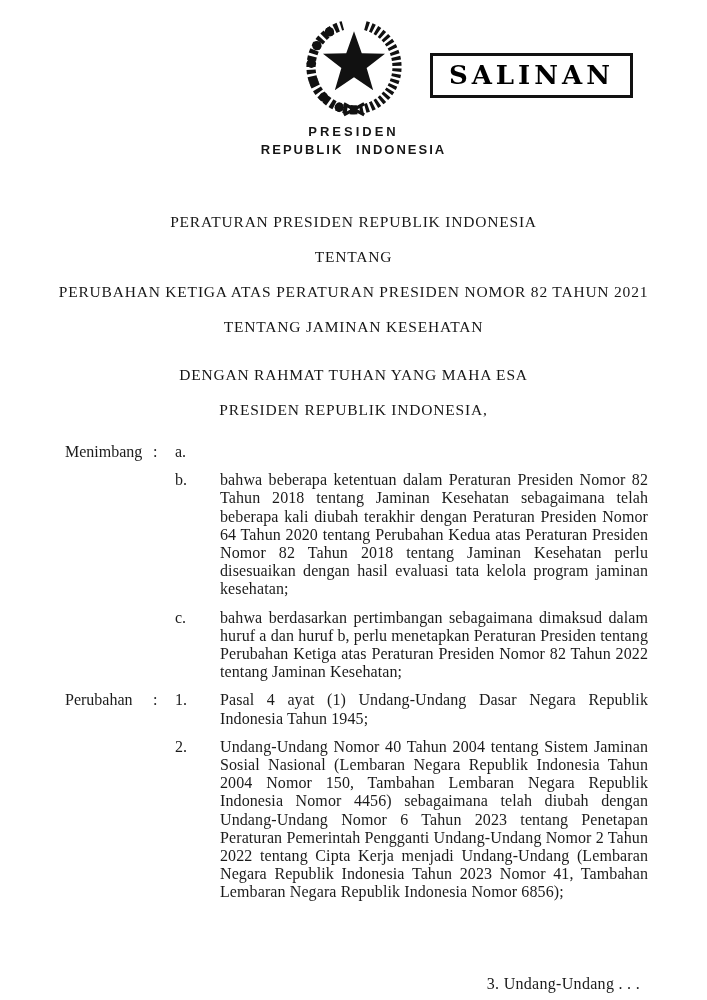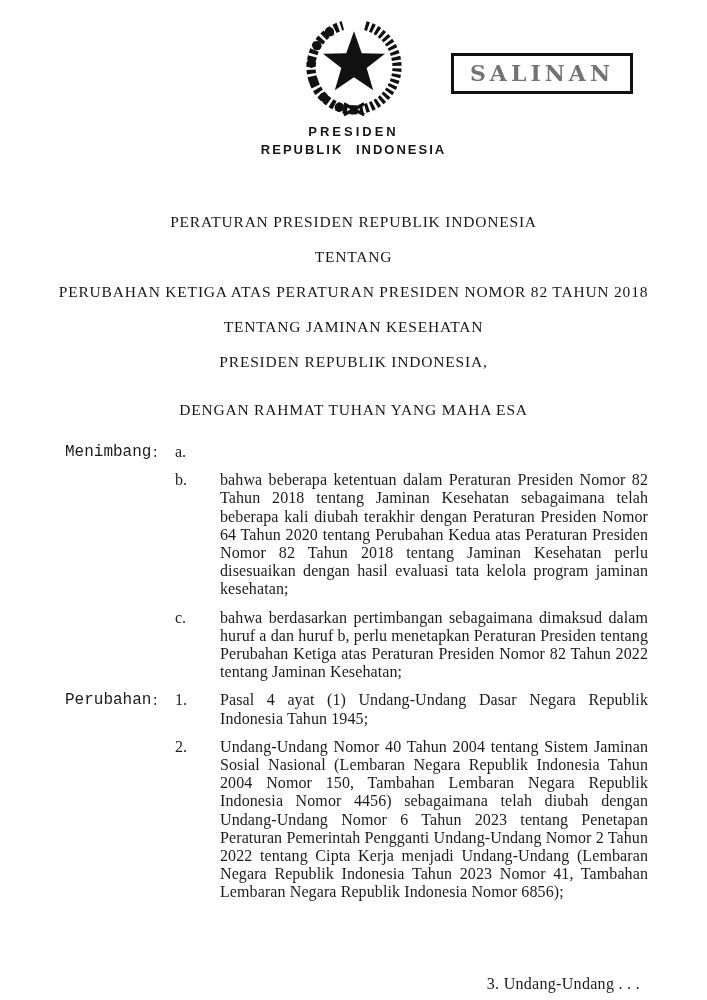--- a/index.html
+++ b/index.html
@@ -26,41 +26,41 @@
   .lh-line2 {
     margin-top: 3px;
     font-family: "Liberation Sans", sans-serif;
     font-weight: bold; font-size: 13px; letter-spacing: 2px; word-spacing: 7px; color: #161616;
   }
   .salinan {
     position: absolute; top: 53px; right: 74px;
     border: 3px solid #111;
     padding: 4px 16px 5px;
     font-family: "DejaVu Serif", serif;
-    font-weight: bold; font-size: 22px; letter-spacing: 4px; color: #737373;
+    font-weight: bold; font-size: 26px; letter-spacing: 4px; color: #000000;
     background: #fff;
   }
 
   
   .title-block { margin-top: 56px; text-align: center; }
   .title-line {
     margin: 0 0 17px 0;
     font-size: 15.5px; letter-spacing: 0.8px; color: #161616;
   }
   .title-line.gap-before { margin-top: 30px; }
 
   
   .preamble { margin-top: 24px; padding: 0 59px 0 65px; }
   .item-row {
     display: grid;
     grid-template-columns: 88px 22px 45px 1fr;
     align-items: start;
     margin-bottom: 10px;
   }
-  .cell-label  { font-size: 16px; font-family: Liberation Mono, monospace; }
+  .cell-label  { font-size: 16px; }
   .cell-colon  { font-size: 16px; }
   .cell-marker { font-size: 16px; }
   .cell-text {
     font-size: 16px;
     line-height: 18.2px;
     letter-spacing: 0.1px;
     text-align: justify;
   }
   .cell-label, .cell-colon, .cell-marker { line-height: 18.2px; }
 
@@ -94,24 +94,24 @@
       <polygon points="50,15 57.6,36.5 80.4,37.1 62.4,51 68.8,72.9 50,60 31.2,72.9 37.6,51 19.6,37.1 42.4,36.5" fill="#111"></polygon>
     </svg>
     <div class="lh-line1">PRESIDEN</div>
     <div class="lh-line2">REPUBLIK INDONESIA</div>
     <div class="salinan">SALINAN</div>
   </div>
 
   <div class="title-block">
     <p class="title-line">PERATURAN PRESIDEN REPUBLIK INDONESIA</p>
     <p class="title-line">TENTANG</p>
-    <p class="title-line">PERUBAHAN KETIGA ATAS PERATURAN PRESIDEN NOMOR 82 TAHUN 2018</p>
+    <p class="title-line">PERUBAHAN KETIGA ATAS PERATURAN PRESIDEN NOMOR 82 TAHUN 2021</p>
     <p class="title-line">TENTANG JAMINAN KESEHATAN</p>
+    <p class="title-line gap-before">DENGAN RAHMAT TUHAN YANG MAHA ESA</p>
     <p class="title-line">PRESIDEN REPUBLIK INDONESIA,</p>
-    <p class="title-line gap-before">DENGAN RAHMAT TUHAN YANG MAHA ESA</p>
   </div>
 
   <div class="preamble">
 
     <div class="section">
       <div class="item-row">
         <div class="cell-label">Menimbang</div>
         <div class="cell-colon">:</div>
         <div class="cell-marker">a.</div>
       </div>

